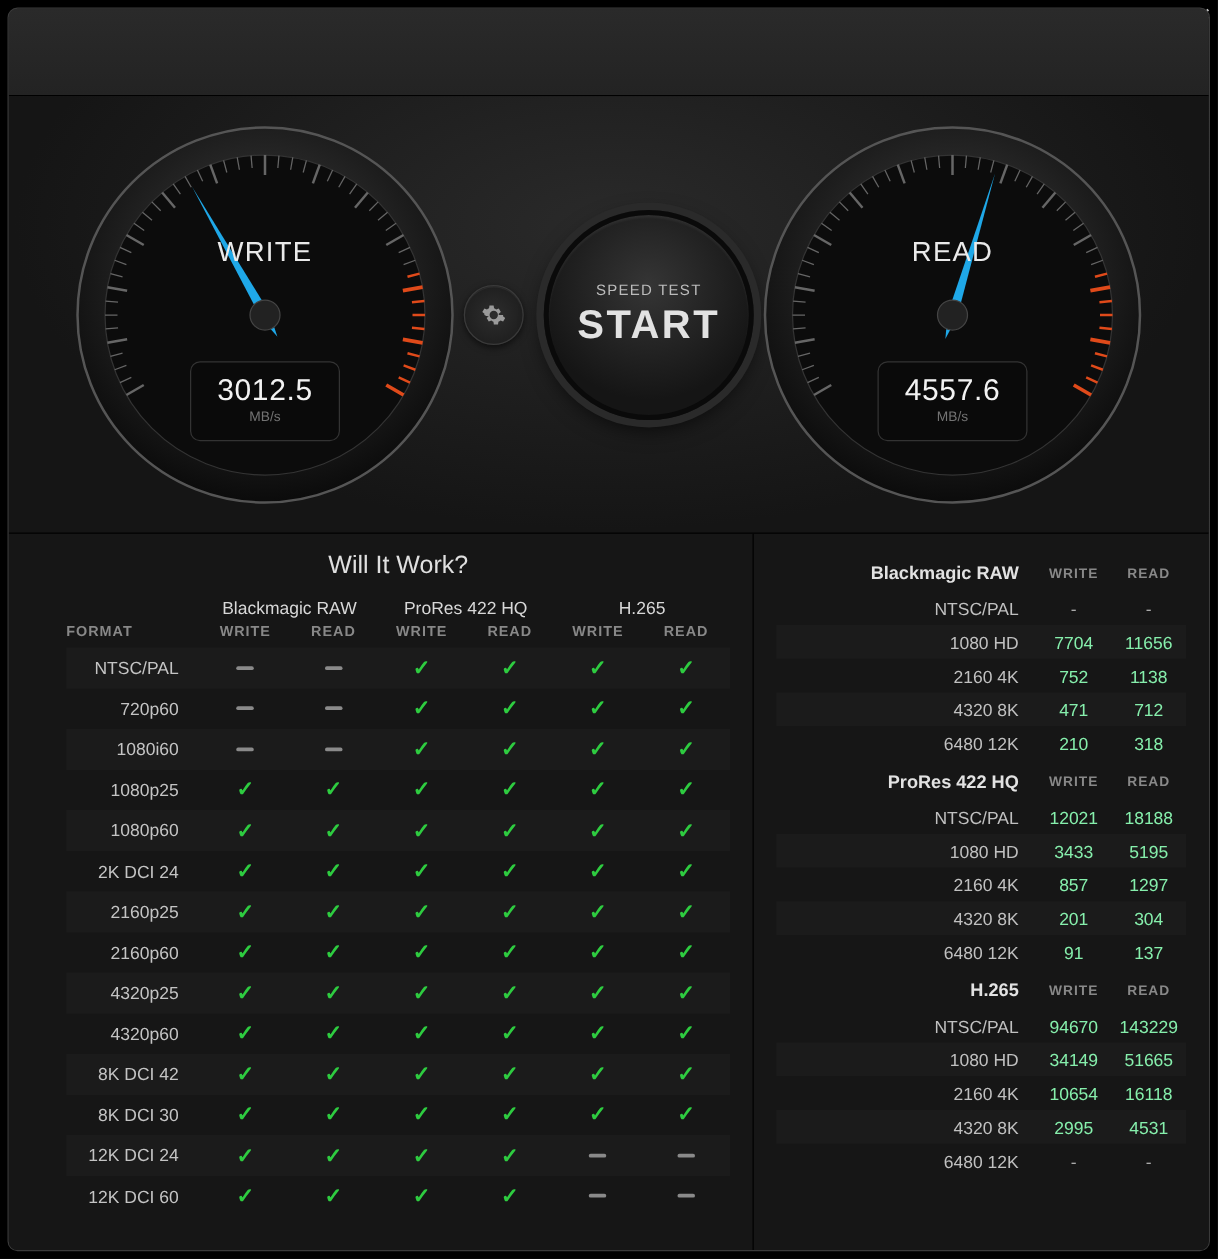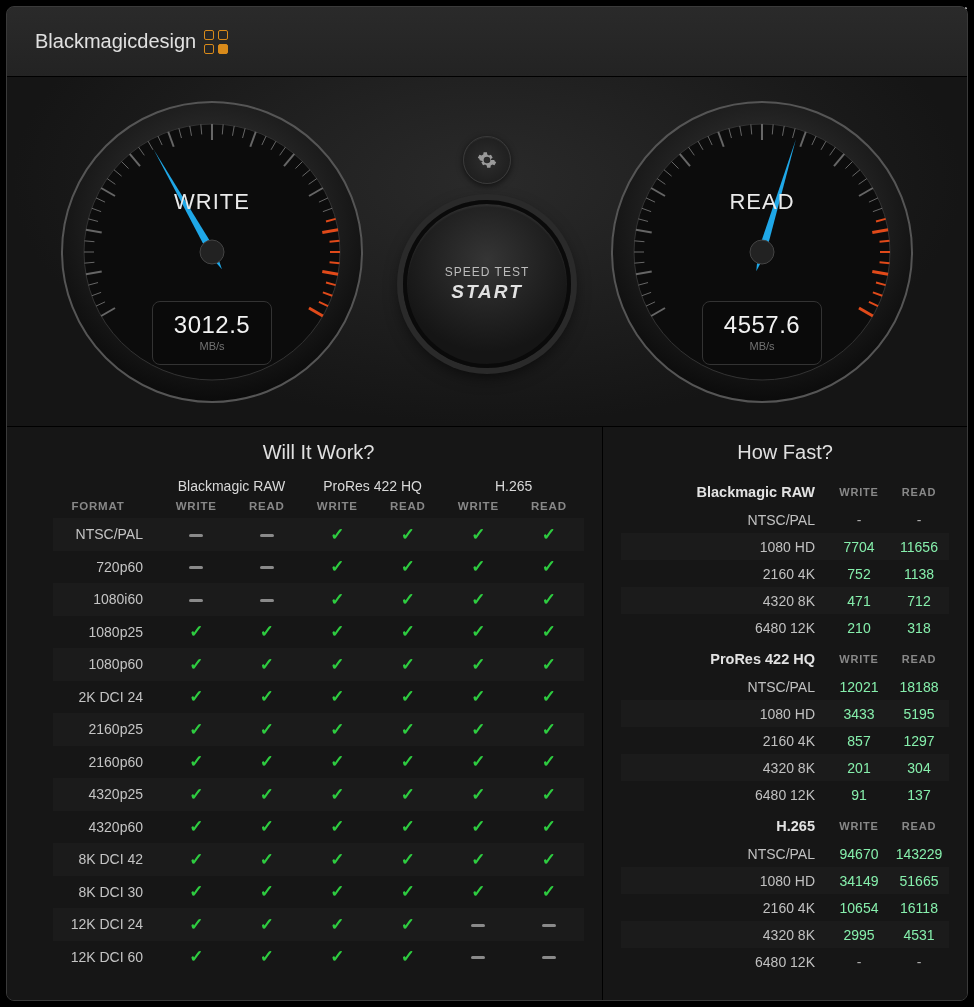--- a/index.html
+++ b/index.html
@@ -55,67 +55,67 @@
   position: relative;
 }
 .gauge { position: relative; width: 310px; height: 310px; }
 .gauge svg { width: 100%; height: 100%; }
 .gauge-label {
   position: absolute; top: 92px; left: 0; right: 0;
   text-align: center; font-size: 22px; color: #eaeaea; font-weight: 400; letter-spacing: 1px;
 }
 .readout {
   position: absolute; left: 50%; transform: translateX(-50%);
-  bottom: 42px;
+  bottom: 54px;
   width: 120px; height: 64px;
   background: #0a0a0a;
   border-radius: 8px;
   border: 1px solid #333;
   display: flex; flex-direction: column; align-items: center; justify-content: center;
 }
 .readout .val { font-size: 24px; color: #f2f2f2; line-height: 1; letter-spacing:0.5px;}
 .readout .unit { font-size: 11px; color: #737373; margin-top: 3px;}
 
-.center-controls { display:flex; flex-direction:column; align-items:center; gap:16px; }
+.center-controls { display:flex; flex-direction:row; align-items:center; gap:16px; }
 .gear-btn {
   width: 48px; height: 48px; border-radius: 50%;
   background: radial-gradient(circle,#2d2d2d,#1a1a1a);
   border: 1px solid #3a3a3a;
   display: flex; align-items: center; justify-content: center;
   color: #999; cursor: pointer;
   box-shadow: 0 2px 6px rgba(0,0,0,0.6), inset 0 1px 0 rgba(255,255,255,0.05);
 }
 .start-btn {
   width: 168px; height: 168px; border-radius: 50%;
   background: radial-gradient(circle at 50% 35%, #353535, #151515 70%);
   border: 4px solid #0a0a0a;
   box-shadow: 0 0 0 6px #2a2a2a, 0 6px 18px rgba(0,0,0,0.8), inset 0 2px 2px rgba(255,255,255,0.06);
   display: flex; flex-direction: column; align-items: center; justify-content: center;
   cursor: pointer; color: #e2e2e2;
 }
 .start-btn .small { font-size: 12px; letter-spacing: 1px; color: #bbb; margin-bottom: 2px;}
-.start-btn .big { font-size: 19px; letter-spacing: 2px; font-weight: 600; font-style: italic;}
+.start-btn .big { font-size: 32px; letter-spacing: 2px; font-weight: 600;}
 
 .tables {
   flex: 1; display: flex;
   background: #161616;
 }
 .panel {
   padding: 14px 18px 8px 18px;
 }
 .panel.left { flex: 1.62; border-right: 1px solid #000; padding-left: 46px; }
 .panel.right { flex: 1; }
 .panel h2 { text-align:center; font-size:20px; font-weight:400; color:#e0e0e0; margin-bottom:14px; }
 
 
 .wiw-head { display:grid; grid-template-columns: 108px repeat(3, 1fr); gap:0; margin-bottom:2px;}
 .wiw-head .grp { text-align:center; font-size:14px; color:#d8d8d8; font-weight:500; padding-bottom:4px;}
 .wiw-sub { display:grid; grid-template-columns: 108px repeat(6, 1fr); font-size:11.5px; color:#888; letter-spacing:0.8px; font-weight:600; padding-bottom:6px;}
 .wiw-sub div { text-align:center; }
-.wiw-sub .fmt { text-align:center; padding-right:18px; }
+.wiw-sub .fmt { text-align:left; padding-right:18px; }
 .wiw-row { display:grid; grid-template-columns: 108px repeat(6, 1fr); align-items:center; height:32.5px; }
 .wiw-row:nth-child(odd){ background:rgba(255,255,255,0.022);}
 .wiw-row .fmt { text-align:right; padding-right:18px; font-size:14px; color:#c4c4c4; }
 .cell { text-align:center; }
 .chk { color:#2ecc40; font-size:17px; font-weight:700; }
 .dash { display:inline-block; width:14px; height:3px; background:#8a8a8a; border-radius:2px; vertical-align:middle;}
 
 
 .hf-group-head { display:grid; grid-template-columns: 1fr 60px 60px; align-items:center; height:28px; margin-top:4px;}
 .hf-group-head .name { text-align:right; padding-right:14px; font-size:14.5px; color:#e2e2e2; font-weight:600;}
@@ -126,29 +126,20 @@
 .hf-row .num.dashv { color:#aaa; }
 .hf-row:nth-child(even){ background:rgba(255,255,255,0.022);}
 </style>
 </head>
 <body>
 
 <div class="close-btn">✕</div>
 
 <div class="window">
   <div class="header">
-    <div class="brand">
-      <span>Blackmagicdesign</span>
-      <span class="dots">
-        <span></span>
-          <span></span>
-          <span></span>
-          <span class="fill"></span>
-      </span>
-    </div>
   </div>
 
   <div class="gauge-area">
     <div class="gauge">
       <svg viewBox="0 0 310 310">
         <defs>
           <radialGradient id="bezel" cx="50%" cy="40%" r="60%">
             <stop offset="0%" stop-color="#444"></stop>
               <stop offset="100%" stop-color="#0b0b0b"></stop>
           </radialGradient>
@@ -440,21 +431,20 @@
             <div class="cell"><span class="chk">✓</span></div>
             <div class="cell"><span class="chk">✓</span></div>
             <div class="cell"><span class="chk">✓</span></div>
             <div class="cell"><span class="dash"></span></div>
             <div class="cell"><span class="dash"></span></div>
           </div>
         </div>
     </div>
 
     <div class="panel right">
-      <h2>How Fast?</h2>
       <div id="hf-body">
           <div class="hf-group-head">
             <div class="name">Blackmagic RAW</div>
     <div class="sub">WRITE</div>
     <div class="sub">READ</div>
           </div>
           <div>
             <div class="hf-row">
               <div class="fmt">NTSC/PAL</div>
       <div class="num dashv">-</div>

